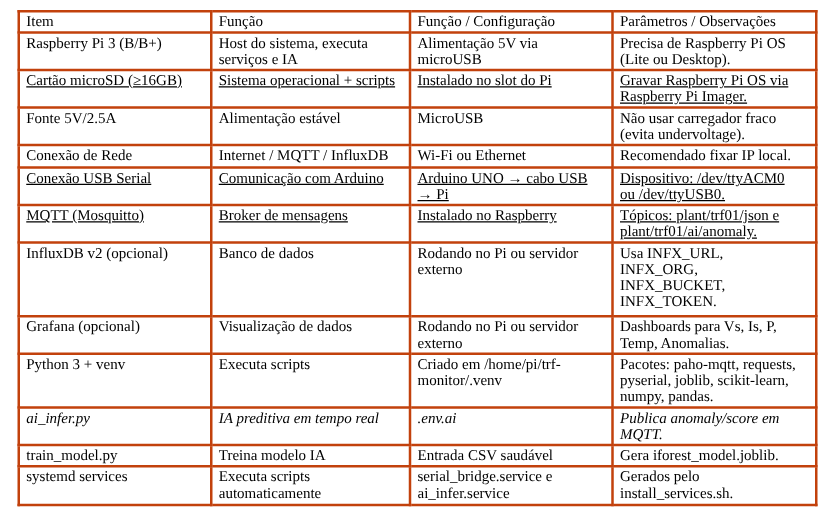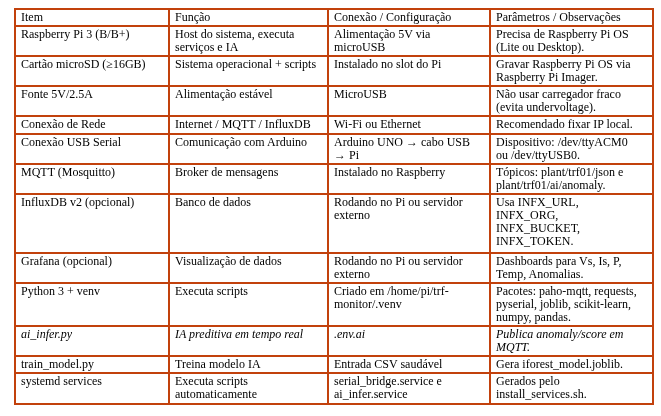--- a/index.html
+++ b/index.html
@@ -35,21 +35,21 @@
   }
   col.c1 { width: 154px; }
   col.c2 { width: 159px; }
   col.c3 { width: 162px; }
   col.c4 { width: 163px; }
   tr.rh13 { height: 13px; }
   tr.rh15 { height: 15px; }
   tr.rh16 { height: 16px; }
   tr.rh18 { height: 18px; }
   tr.rh24 { height: 24px; margin-left: 22px; }
-  tr.rh25 { height: 25px; }
+  tr.rh25 { height: 25px; text-decoration: underline; }
   tr.rh27 { height: 27px; margin-left: 31px; }
   tr.rh28 { height: 28px; font-style: italic; }
   tr.rh29 { height: 29px; }
   tr.rh31 { height: 31px; }
   tr.rh40 { height: 40px; }
   tr.rh59 { height: 59px; }
 </style>
 </head>
 <body>
 
@@ -58,21 +58,21 @@
     <colgroup>
       <col class="c1">
         <col class="c2">
         <col class="c3">
         <col class="c4">
     </colgroup>
     <tbody>
       <tr class="rh16">
         <td>Item</td>
         <td>Função</td>
-        <td>Conexão / Configuração</td>
+        <td>Função / Configuração</td>
         <td>Parâmetros / Observações</td>
       </tr>
       <tr class="rh24">
         <td>Raspberry Pi 3 (B/B+)</td>
         <td>Host do sistema, executa
 serviços e IA</td>
         <td>Alimentação 5V via
 microUSB</td>
         <td>Precisa de Raspberry Pi OS
 (Lite ou Desktop).</td>

